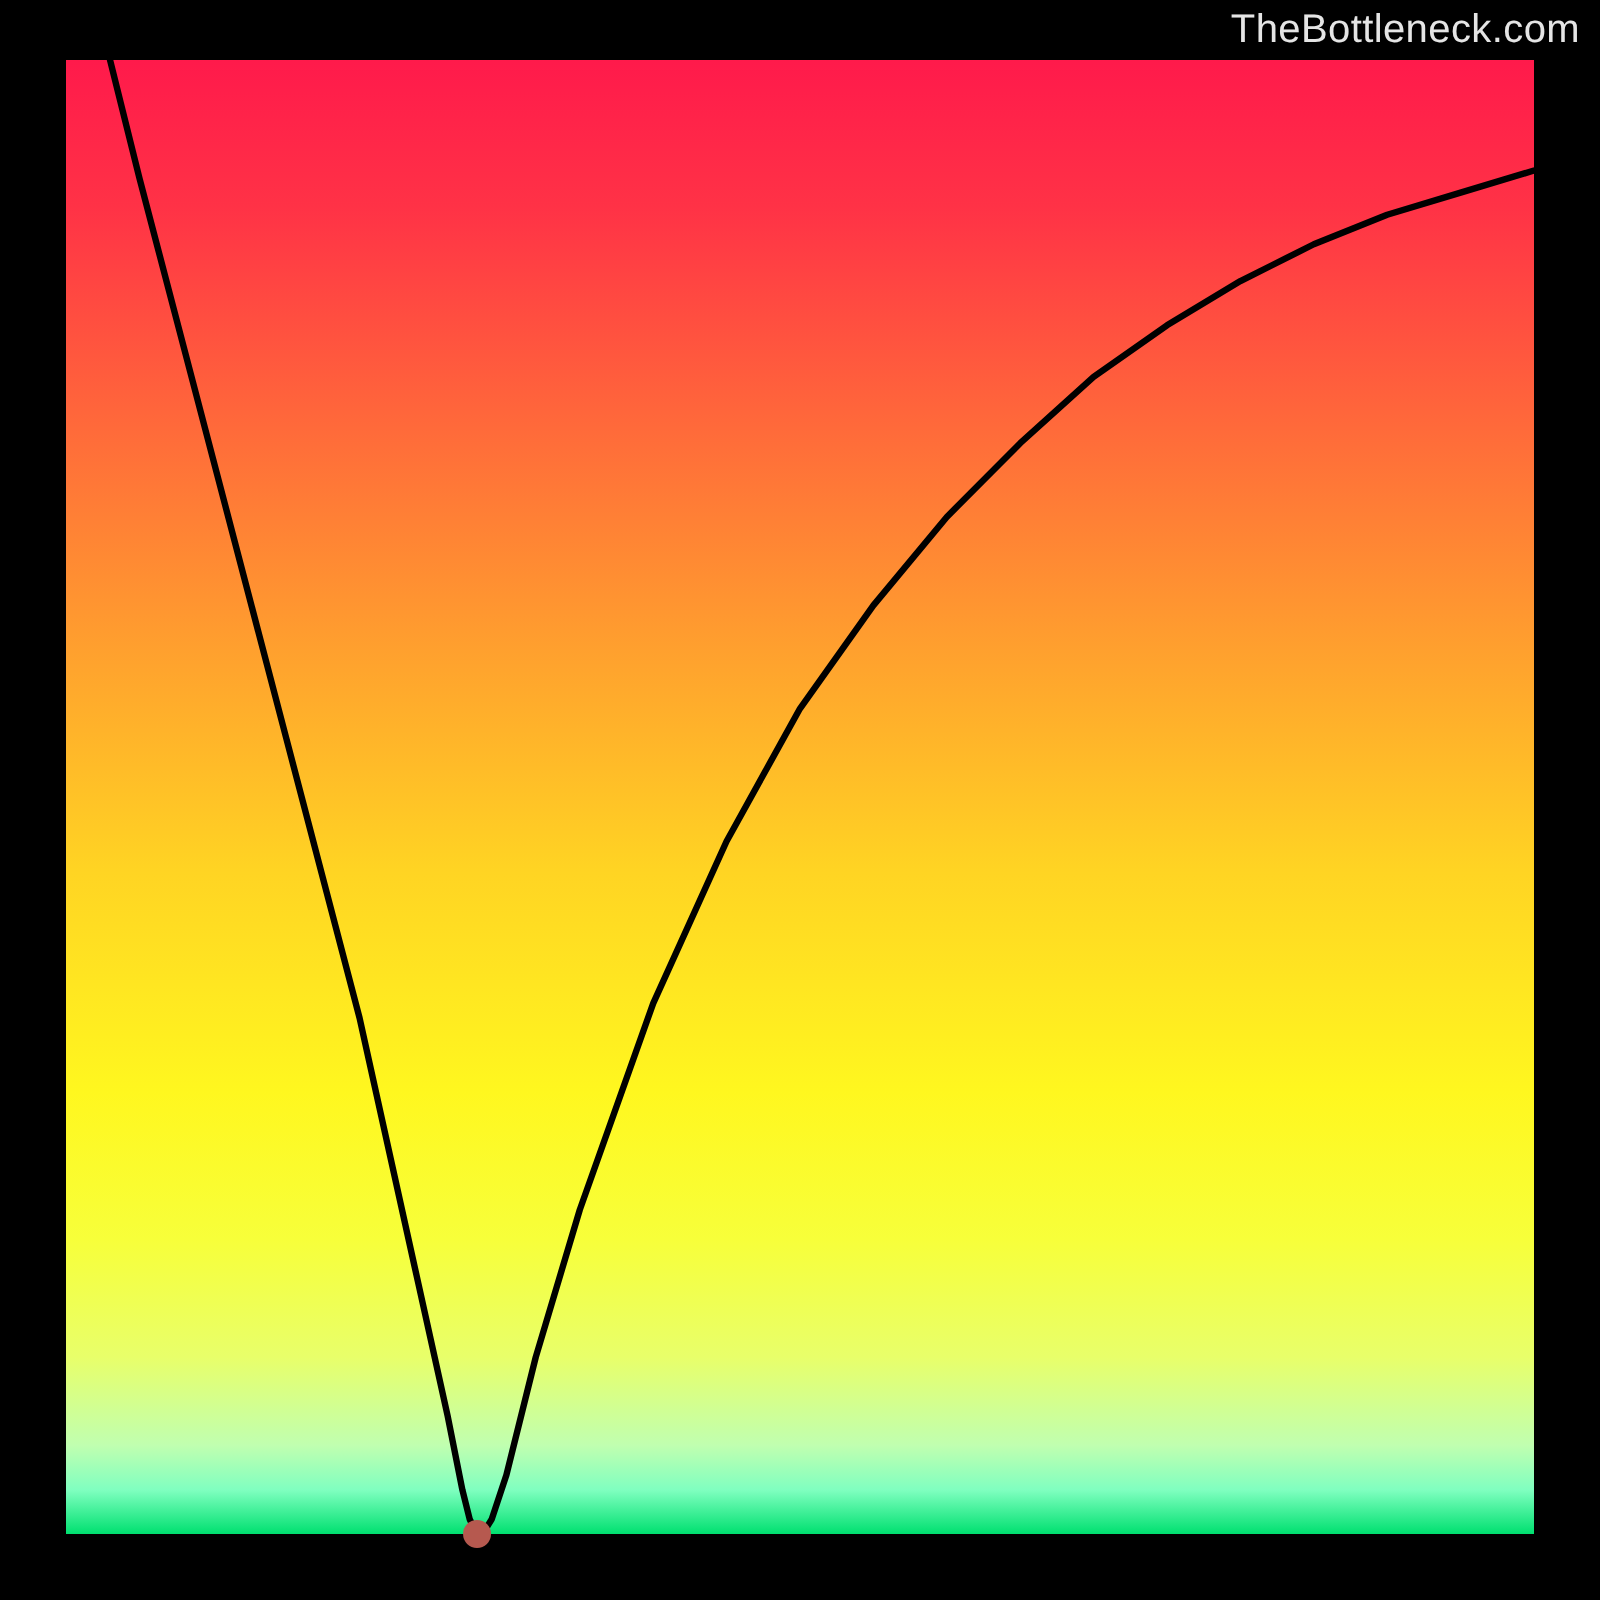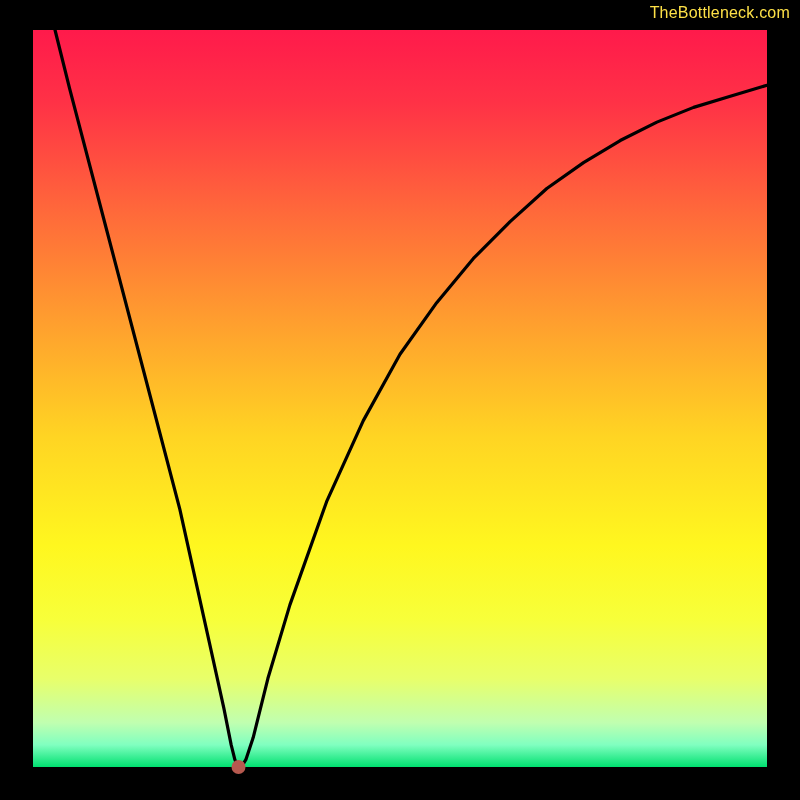--- a/index.html
+++ b/index.html
@@ -14,23 +14,23 @@
   .frame {
     position: relative;
     width: 800px;
     height: 800px;
     background: #000;
   }
   .watermark {
     position: absolute;
     top: 4px;
     right: 10px;
-    font-size: 16px;
+    font-size: 20px;
     font-weight: 500;
-    color: #fde047;
+    color: #e5e5e5;
     letter-spacing: 0.2px;
     z-index: 5;
   }
   svg {
     position: absolute;
     top: 0;
     left: 0;
   }
 </style>
 </head>

